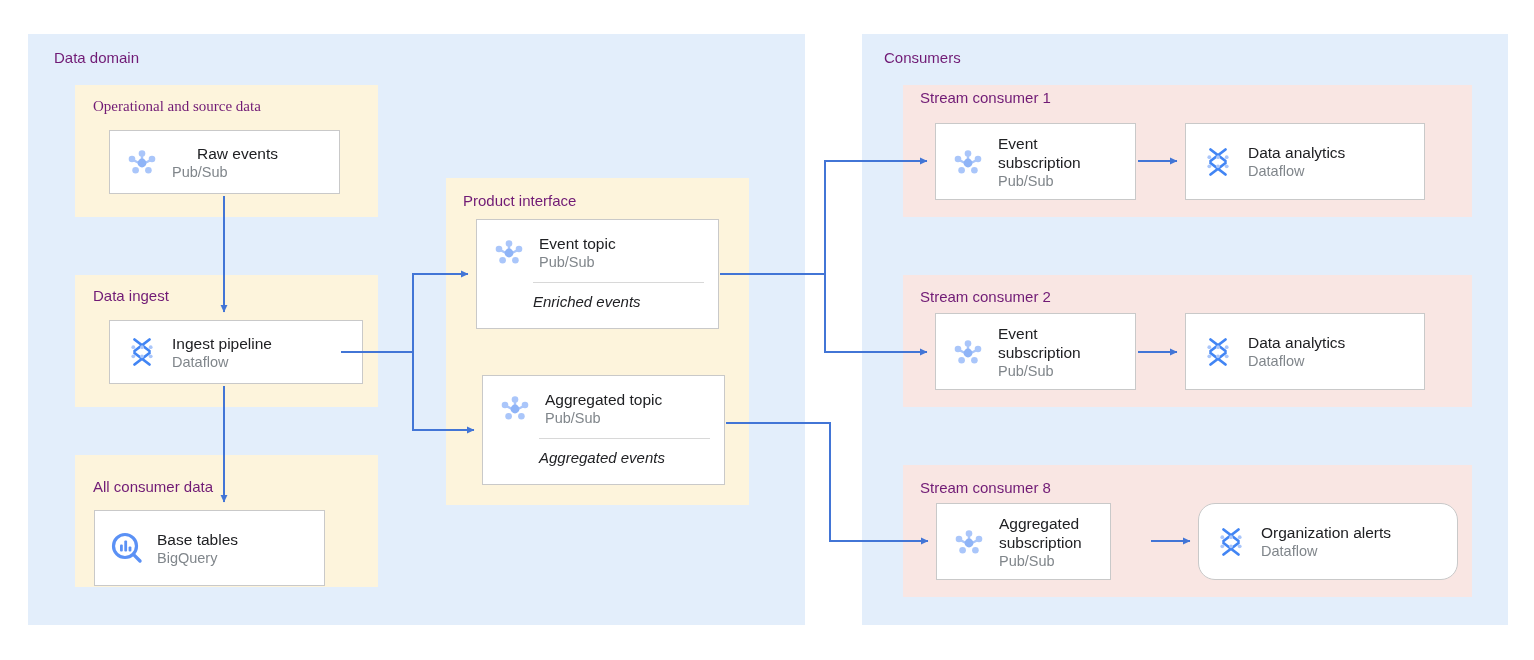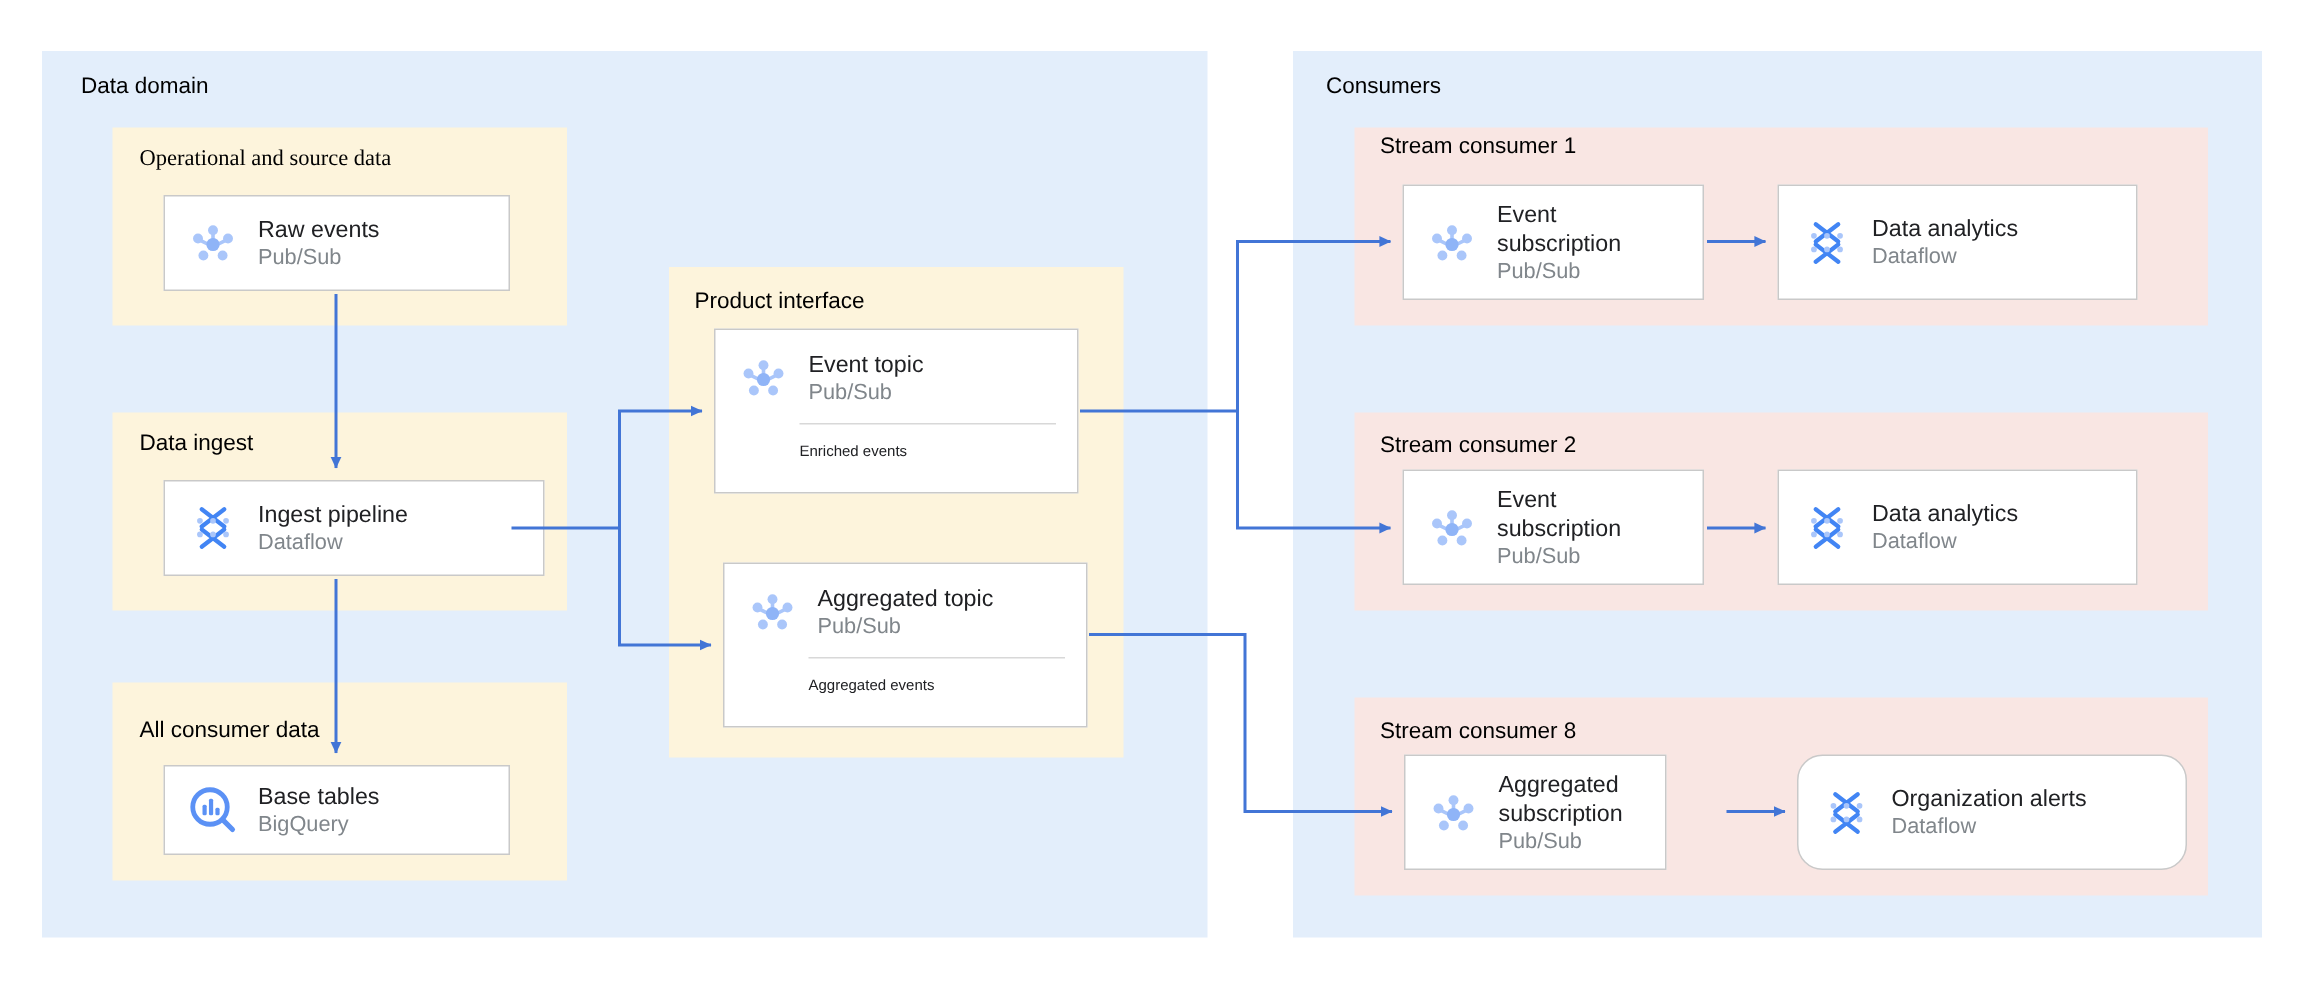--- a/index.html
+++ b/index.html
@@ -5,40 +5,40 @@
   html,body{margin:0;padding:0;background:#ffffff;}
   body{width:1534px;height:660px;position:relative;overflow:hidden;
        font-family:"Liberation Sans",sans-serif;}
   .stage{position:absolute;inset:0;}
 
   .panel{position:absolute;}
   .panel-blue{background:#e3eefb;}
   .panel-yellow{background:#fdf4dc;}
   .panel-pink{background:#f9e6e3;}
 
-  .panel-title{position:absolute;color:#000000;font-size:15px;
+  .panel-title{position:absolute;color:#701a75;font-size:15px;
                line-height:18px;white-space:nowrap;}
 
   .card{position:absolute;background:#ffffff;border:1px solid #c9c9c9;
         box-sizing:border-box;display:flex;align-items:center;}
   .card-inner{display:flex;align-items:center;width:100%;
               padding:0 10px;box-sizing:border-box;}
   .card-icon{flex:0 0 auto;width:44px;height:44px;margin-right:8px;
              display:flex;align-items:center;justify-content:center;}
   .card-icon svg{display:block;}
   .card-text{min-width:0;}
   .card-title{color:#202124;font-size:15.5px;line-height:19px;}
   .card-sub{color:#80868b;font-size:14.5px;line-height:18px;}
 
   
   .card-topic{display:block;}
   .topic-head{display:flex;align-items:center;padding:10px 10px 6px 10px;}
   .topic-div{height:1px;background:#d8d8d8;margin:2px 14px 0 56px;}
-  .topic-foot{color:#202124;font-size:10px;line-height:19px;
-              padding:9px 10px 10px 56px;}
+  .topic-foot{color:#202124;font-size:15px;line-height:19px;
+              padding:9px 10px 10px 56px;font-style:italic;}
 
   svg.wires{position:absolute;left:0;top:0;width:1534px;height:660px;
             pointer-events:none;overflow:visible;}
 </style>
 </head>
 <body>
 
 <div class="stage">
 
   <div class="panel panel-blue" style="left:28px;top:34px;width:777px;height:591px;"></div>
@@ -59,21 +59,21 @@
           </g>
           <g stroke="#aac6fa" stroke-width="2.4" stroke-linecap="round">
             <line x1="20" y1="12.5" x2="20" y2="19.5"></line>
             <line x1="11.6" y1="18.2" x2="17" y2="21"></line>
             <line x1="28.4" y1="18.2" x2="23" y2="21"></line>
           </g>
           <circle cx="20" cy="21" r="4.4" fill="#8fb4f7"></circle>
         </svg>
       </span>
       <span class="card-text">
-        <span class="card-title" style="display:block;">Raw events</span>
+        <span class="card-title" style="display:block;margin-left:25px;">Raw events</span>
         <span class="card-sub" style="display:block;">Pub/Sub</span>
       </span>
     </div>
   </div>
 
   <div class="panel panel-yellow" style="left:75px;top:275px;width:303px;height:132px;"></div>
   <div class="panel-title" style="left:93px;top:287px;">Data ingest</div>
   <div class="card" style="left:109px;top:320px;width:254px;height:64px;">
     <div class="card-inner">
       <span class="card-icon">
@@ -96,21 +96,21 @@
       </span>
       <span class="card-text">
         <span class="card-title" style="display:block;">Ingest pipeline</span>
         <span class="card-sub" style="display:block;">Dataflow</span>
       </span>
     </div>
   </div>
 
   <div class="panel panel-yellow" style="left:75px;top:455px;width:303px;height:132px;"></div>
   <div class="panel-title" style="left:93px;top:478px;">All consumer data</div>
-  <div class="card" style="left:109px;top:510px;width:231px;height:60px;">
+  <div class="card" style="left:94px;top:510px;width:231px;height:76px;">
     <div class="card-inner">
       <span class="card-icon">
         <svg width="40" height="40" viewBox="0 0 40 40">
           <circle cx="18" cy="18" r="11.5" fill="none" stroke="#5b91f5" stroke-width="3.2"></circle>
           <g fill="#5b91f5">
             <rect x="13" y="16.5" width="2.8" height="7" rx="1"></rect>
             <rect x="17.3" y="12.5" width="2.8" height="11" rx="1"></rect>
             <rect x="21.6" y="18.5" width="2.8" height="5" rx="1"></rect>
           </g>
           <line x1="26.4" y1="26.4" x2="33" y2="33" stroke="#5b91f5" stroke-width="3.4" stroke-linecap="round"></line>

